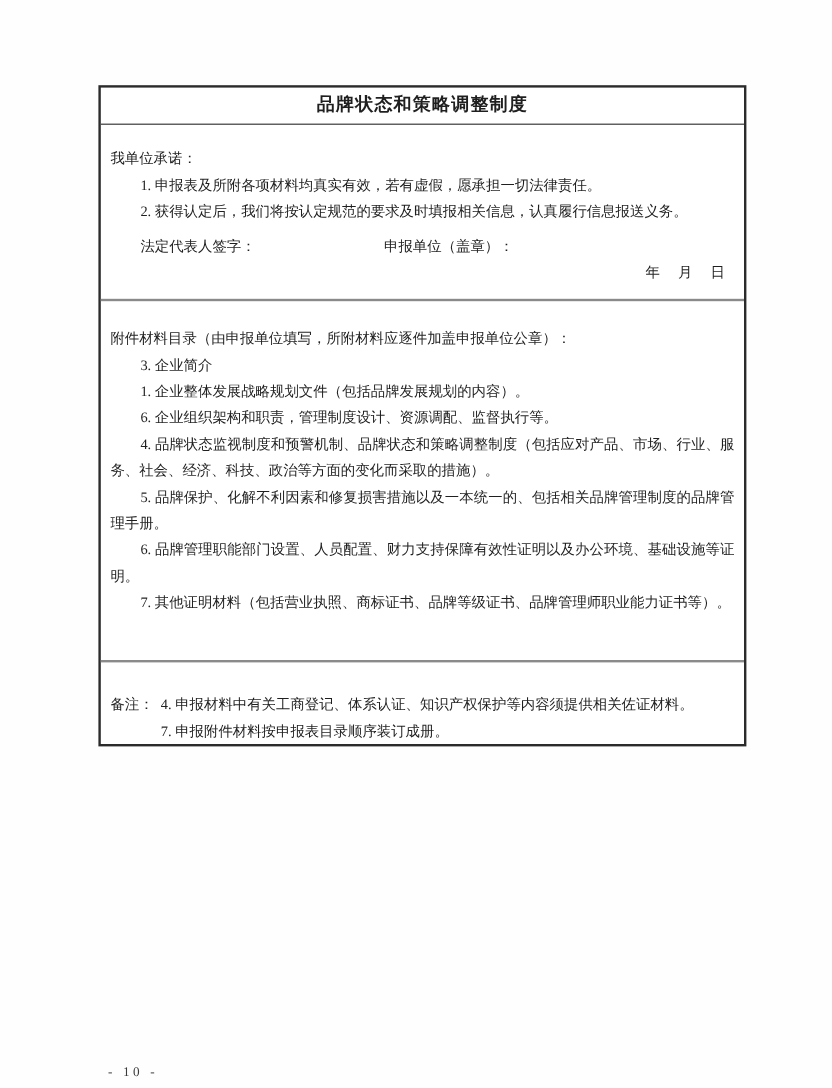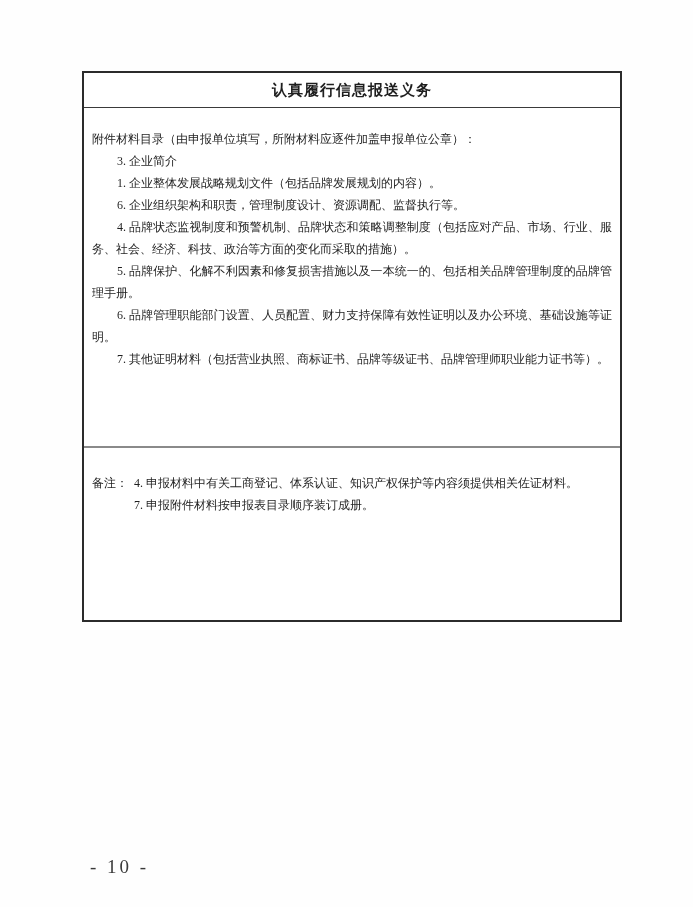--- a/index.html
+++ b/index.html
@@ -81,37 +81,46 @@
   }
   .notes-row { display: flex; }
   .notes-label {
     white-space: nowrap;
     margin-right: 6px;
   }
   .notes-items { flex: 1; }
   .page-number {
     position: absolute;
     left: 90px;
-    top: 856px;
-    font-size: 19px;
+    top: 888px;
+    font-size: 11px;
     letter-spacing: 3px;
     color: #3a3a3a;
   }
 </style>
 </head>
 <body>
 
 <div class="page">
 
   <div class="doc-table">
 
     <div class="title-row">
-      <span class="title-text">认真履行信息报送义务</span>
+      <span class="title-text">品牌状态和策略调整制度</span>
     </div>
 
+    <div class="sec sec-commit">
+      <p>我单位承诺：</p>
+      <p class="indent">1. 申报表及所附各项材料均真实有效，若有虚假，愿承担一切法律责任。</p>
+      <p class="indent">2. 获得认定后，我们将按认定规范的要求及时填报相关信息，认真履行信息报送义务。</p>
+      <div class="sig-row">
+        <span>法定代表人签字：</span><span class="seal-label">申报单位（盖章）：</span>
+      </div>
+      <p class="date-line">年　 月　 日</p>
+    </div>
 
     <div class="sec sec-attach">
       <p>附件材料目录（由申报单位填写，所附材料应逐件加盖申报单位公章）：</p>
       <p class="indent">3. 企业简介</p>
       <p class="indent">1. 企业整体发展战略规划文件（包括品牌发展规划的内容）。</p>
       <p class="indent">6. 企业组织架构和职责，管理制度设计、资源调配、监督执行等。</p>
       <p class="justify" style="text-indent:25px">4. 品牌状态监视制度和预警机制、品牌状态和策略调整制度（包括应对产品、市场、行业、服务、社会、经济、科技、政治等方面的变化而采取的措施）。</p>
       <p class="justify" style="text-indent:25px">5. 品牌保护、化解不利因素和修复损害措施以及一本统一的、包括相关品牌管理制度的品牌管理手册。</p>
       <p class="justify" style="text-indent:25px">6. 品牌管理职能部门设置、人员配置、财力支持保障有效性证明以及办公环境、基础设施等证明。</p>
       <p class="indent">7. 其他证明材料（包括营业执照、商标证书、品牌等级证书、品牌管理师职业能力证书等）。</p>

